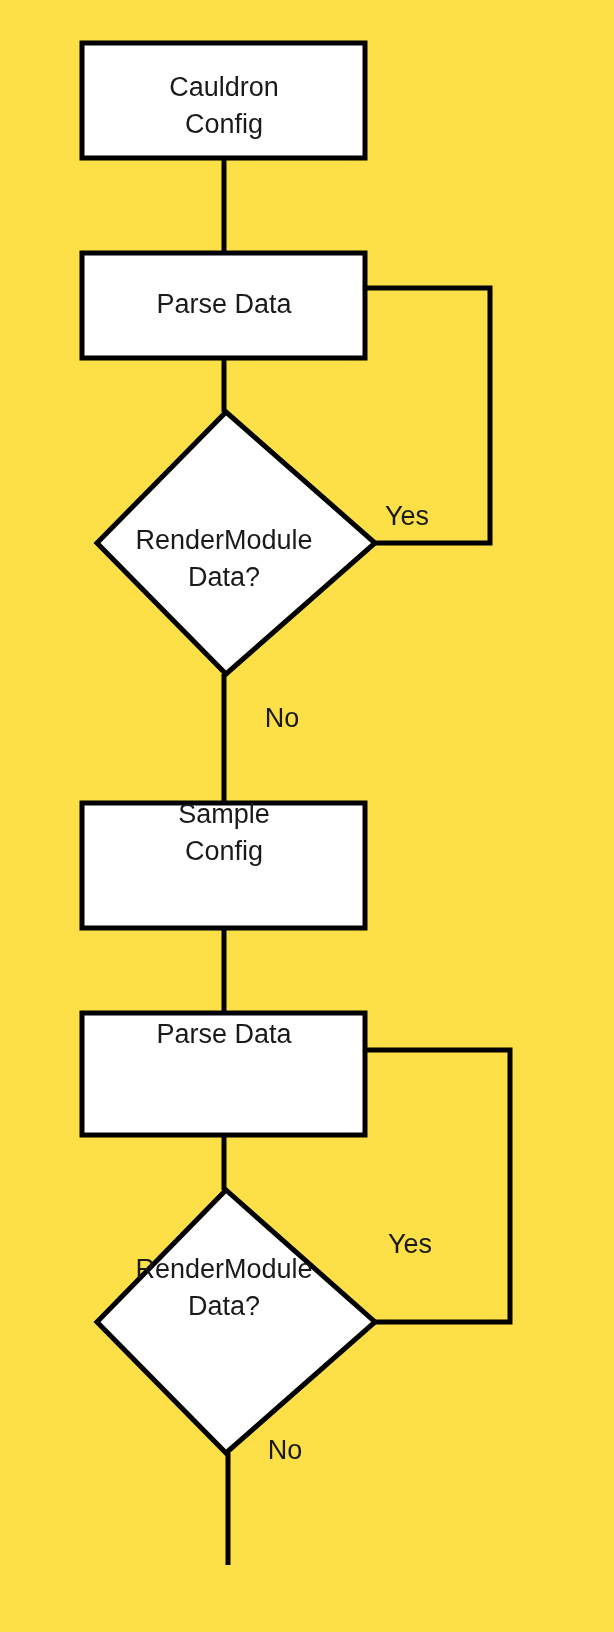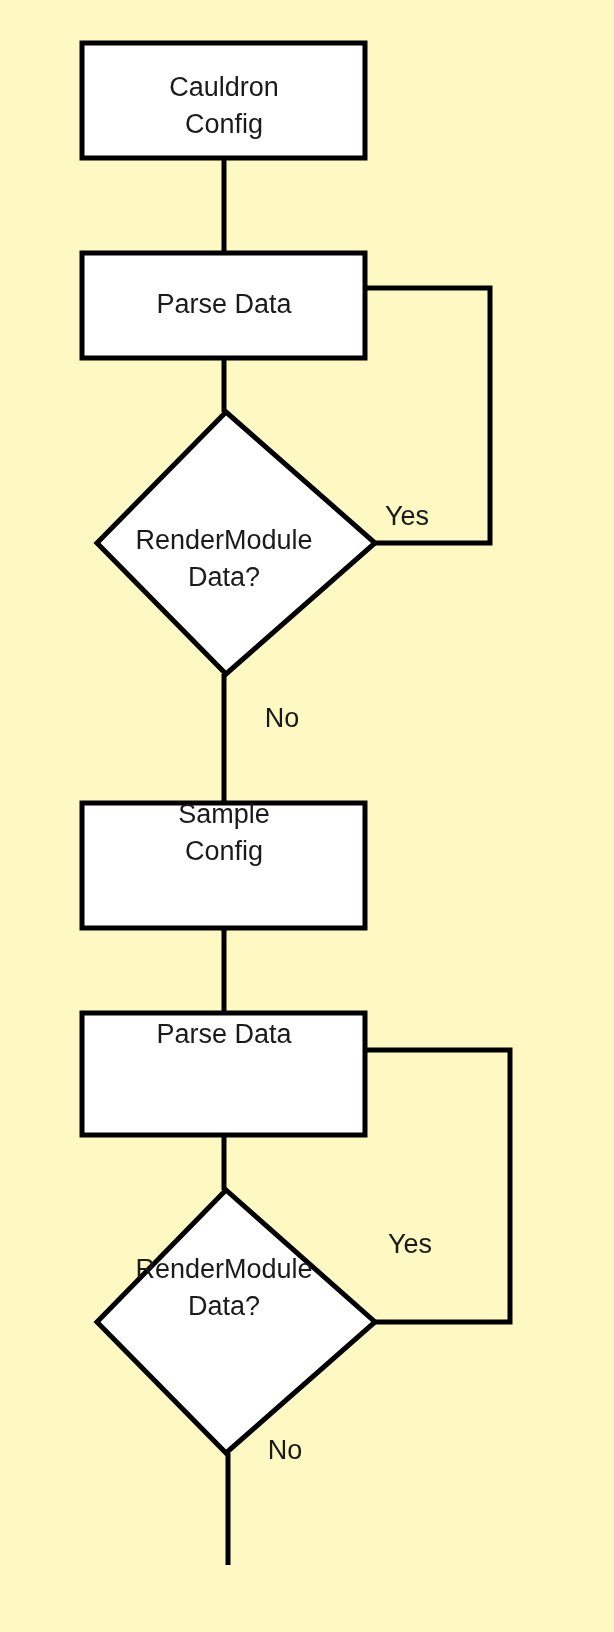--- a/index.html
+++ b/index.html
@@ -7,21 +7,21 @@
     padding: 0;
     background: #ffffff;
   }
   body {
     font-family: "Liberation Sans", sans-serif;
   }
   #flowchart-root {
     position: relative;
     width: 614px;
     height: 1632px;
-    background: #fef9c3;
+    background: #fde047;
     overflow: hidden;
   }
   #flow-svg {
     position: absolute;
     top: 0;
     left: 0;
     width: 614px;
     height: 1632px;
     display: block;
   }

